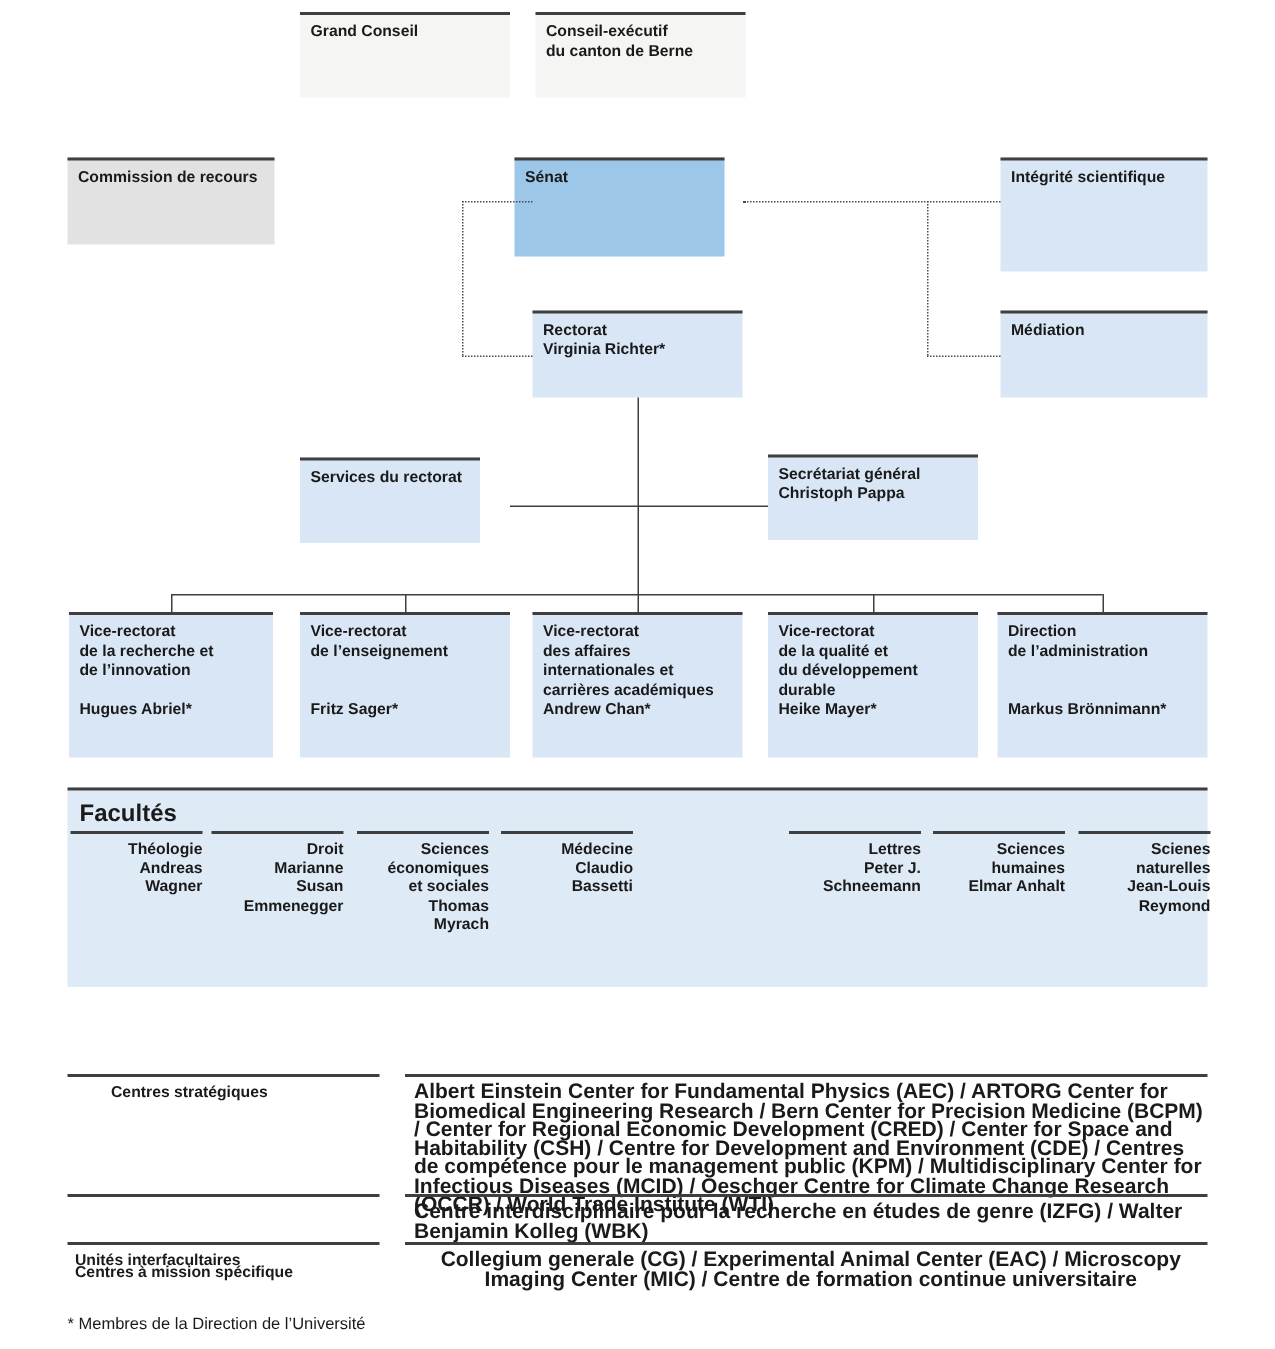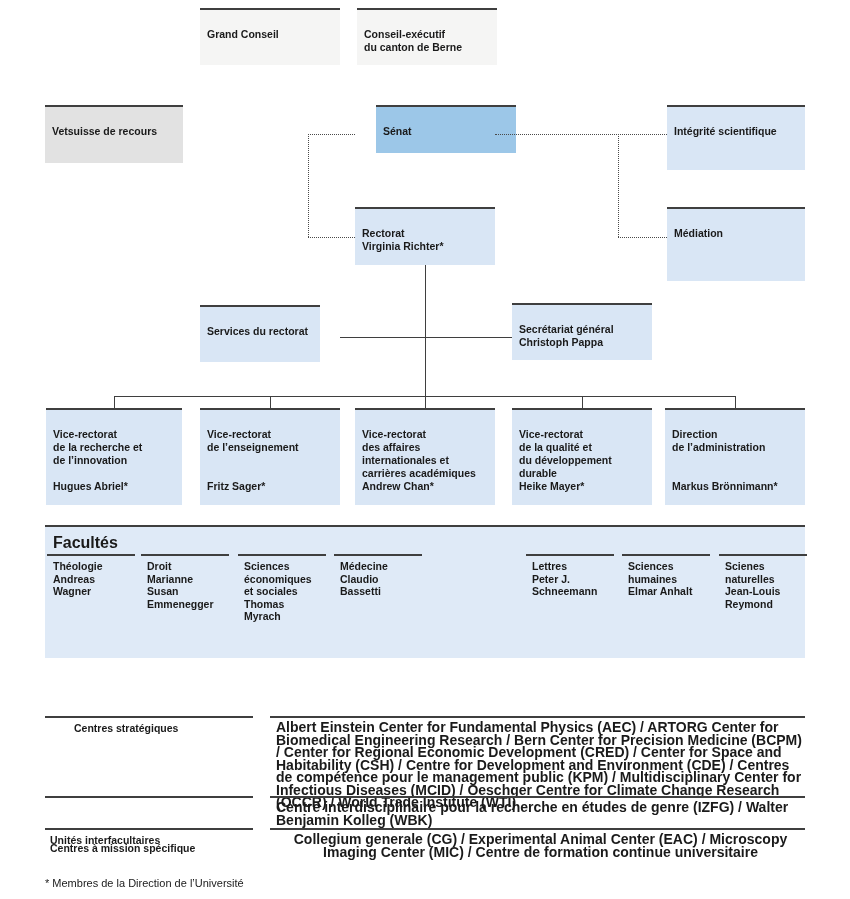--- a/index.html
+++ b/index.html
@@ -13,33 +13,33 @@
   }
   html,body{margin:0;padding:0;background:#ffffff;}
   body{font-family:"Liberation Sans", sans-serif;color:var(--txt);}
   .stage{position:relative;width:850px;height:899px;background:#ffffff;overflow:hidden;}
 
   .box{
     position:absolute;
     box-sizing:border-box;
     border-top:2px solid var(--line);
     background:var(--blue-light);
-    padding:18px 7px;
+    padding:5px 7px;
     font-weight:bold;
     font-size:10.5px;
     line-height:13px;
     white-space:pre-line;
     color:var(--txt);
   }
   #b-grand{left:200px;top:8px;width:140px;height:57px;background:var(--gray-light);}
   #b-exec{left:357px;top:8px;width:140px;height:57px;background:var(--gray-light);}
   #b-comm{left:45px;top:105px;width:138px;height:58px;background:var(--gray);}
-  #b-senat{left:376px;top:105px;width:140px;height:48px;background:var(--senat);}
-  #b-integ{left:667px;top:105px;width:138px;height:65px;}
-  #b-medi{left:667px;top:207px;width:138px;height:74px;}
+  #b-senat{left:343px;top:105px;width:140px;height:66px;background:var(--senat);}
+  #b-integ{left:667px;top:105px;width:138px;height:76px;}
+  #b-medi{left:667px;top:207px;width:138px;height:58px;}
   #b-rect{left:355px;top:207px;width:140px;height:58px;}
   #b-serv{left:200px;top:305px;width:120px;height:57px;}
   #b-secr{left:512px;top:303px;width:140px;height:57px;}
   #b-vr1{left:46px;top:408px;width:136px;height:97px;}
   #b-vr2{left:200px;top:408px;width:140px;height:97px;}
   #b-vr3{left:355px;top:408px;width:140px;height:97px;}
   #b-vr4{left:512px;top:408px;width:140px;height:97px;}
   #b-vr5{left:665px;top:408px;width:140px;height:97px;}
 
   .hline{position:absolute;height:1px;background:var(--line);}
@@ -50,40 +50,40 @@
   .faculties{
     position:absolute;left:45px;top:525px;width:760px;height:133px;
     box-sizing:border-box;border-top:2px solid var(--line);
     background:var(--fac-blue);
   }
   .fac-title{position:absolute;left:8px;top:7px;font-weight:bold;font-size:16px;}
   .fac-col{
     position:absolute;top:27px;width:88px;box-sizing:border-box;
     border-top:2px solid var(--line);
     padding:4px 0 0 6px;
-    font-weight:bold;font-size:10.5px;line-height:12.5px;white-space:pre-line;
+    font-weight:bold;font-size:10.5px;line-height:12.5px;white-space:pre-line;text-align:right;
   }
 
   .rule-l{position:absolute;left:45px;width:208px;height:1.5px;background:var(--line);}
   .rule-r{position:absolute;left:270px;width:535px;height:1.5px;background:var(--line);}
   .brow-label{position:absolute;left:50px;font-weight:bold;font-size:10.5px;line-height:13px;}
   .brow-text{position:absolute;left:276px;width:529px;font-weight:bold;font-size:14px;line-height:12.5px;}
 
   .footnote{position:absolute;left:45px;top:877px;font-size:11px;font-weight:normal;}
 </style>
 </head>
 <body>
 
 <div class="stage">
 
   <div class="box" id="b-grand">Grand Conseil</div>
   <div class="box" id="b-exec">Conseil-exécutif
 du canton de Berne</div>
 
-  <div class="box" id="b-comm">Vetsuisse de recours</div>
+  <div class="box" id="b-comm">Commission de recours</div>
   <div class="box" id="b-senat">Sénat</div>
   <div class="box" id="b-integ">Intégrité scientifique</div>
 
   <div class="box" id="b-rect">Rectorat
 Virginia Richter*</div>
   <div class="box" id="b-medi">Médiation</div>
 
   <div class="dot-h" style="left:308px;top:134px;width:47px;"></div>
   <div class="dot-v" style="left:308px;top:134px;height:103px;"></div>
   <div class="dot-h" style="left:308px;top:237px;width:47px;"></div>

